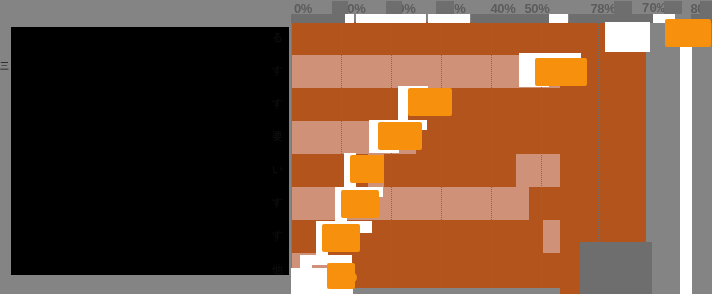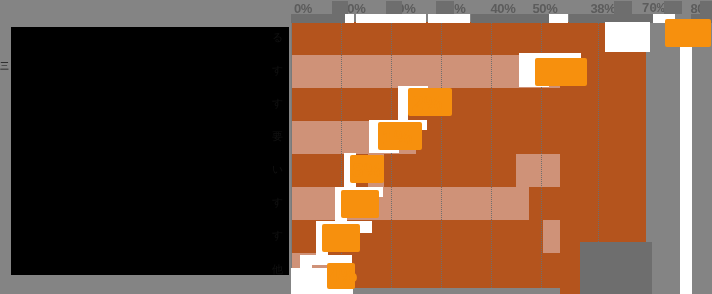--- a/index.html
+++ b/index.html
@@ -123,22 +123,22 @@
 <body>
 
 <div id="screen">
 
   <div id="axis-labels">
     <span class="axis-tick-label" style="left:12px;">0%</span>
     <span class="axis-tick-label" style="left:62px;">10%</span>
     <span class="axis-tick-label" style="left:112px;">20%</span>
     <span class="axis-tick-label" style="left:162px;">30%</span>
     <span class="axis-tick-label" style="left:212px;text-align:center;">40%</span>
-    <span class="axis-tick-label" style="left:254px;">50%</span>
-    <span class="axis-tick-label" style="left:312px;">38%</span>
+    <span class="axis-tick-label" style="left:246px;">50%</span>
+    <span class="axis-tick-label" style="left:312px;">78%</span>
     <span class="axis-tick-label" style="left:362px;font-family:Liberation Mono, monospace;">70%</span>
     <span class="axis-tick-label" style="left:412px;">80%</span>
   </div>
 
   <div id="plot-area">
 
     <div class="bar-row" style="top:0px;height:33px;">
       <div class="seg seg-a" style="left:0px;width:345px;"></div>
     </div>
 

